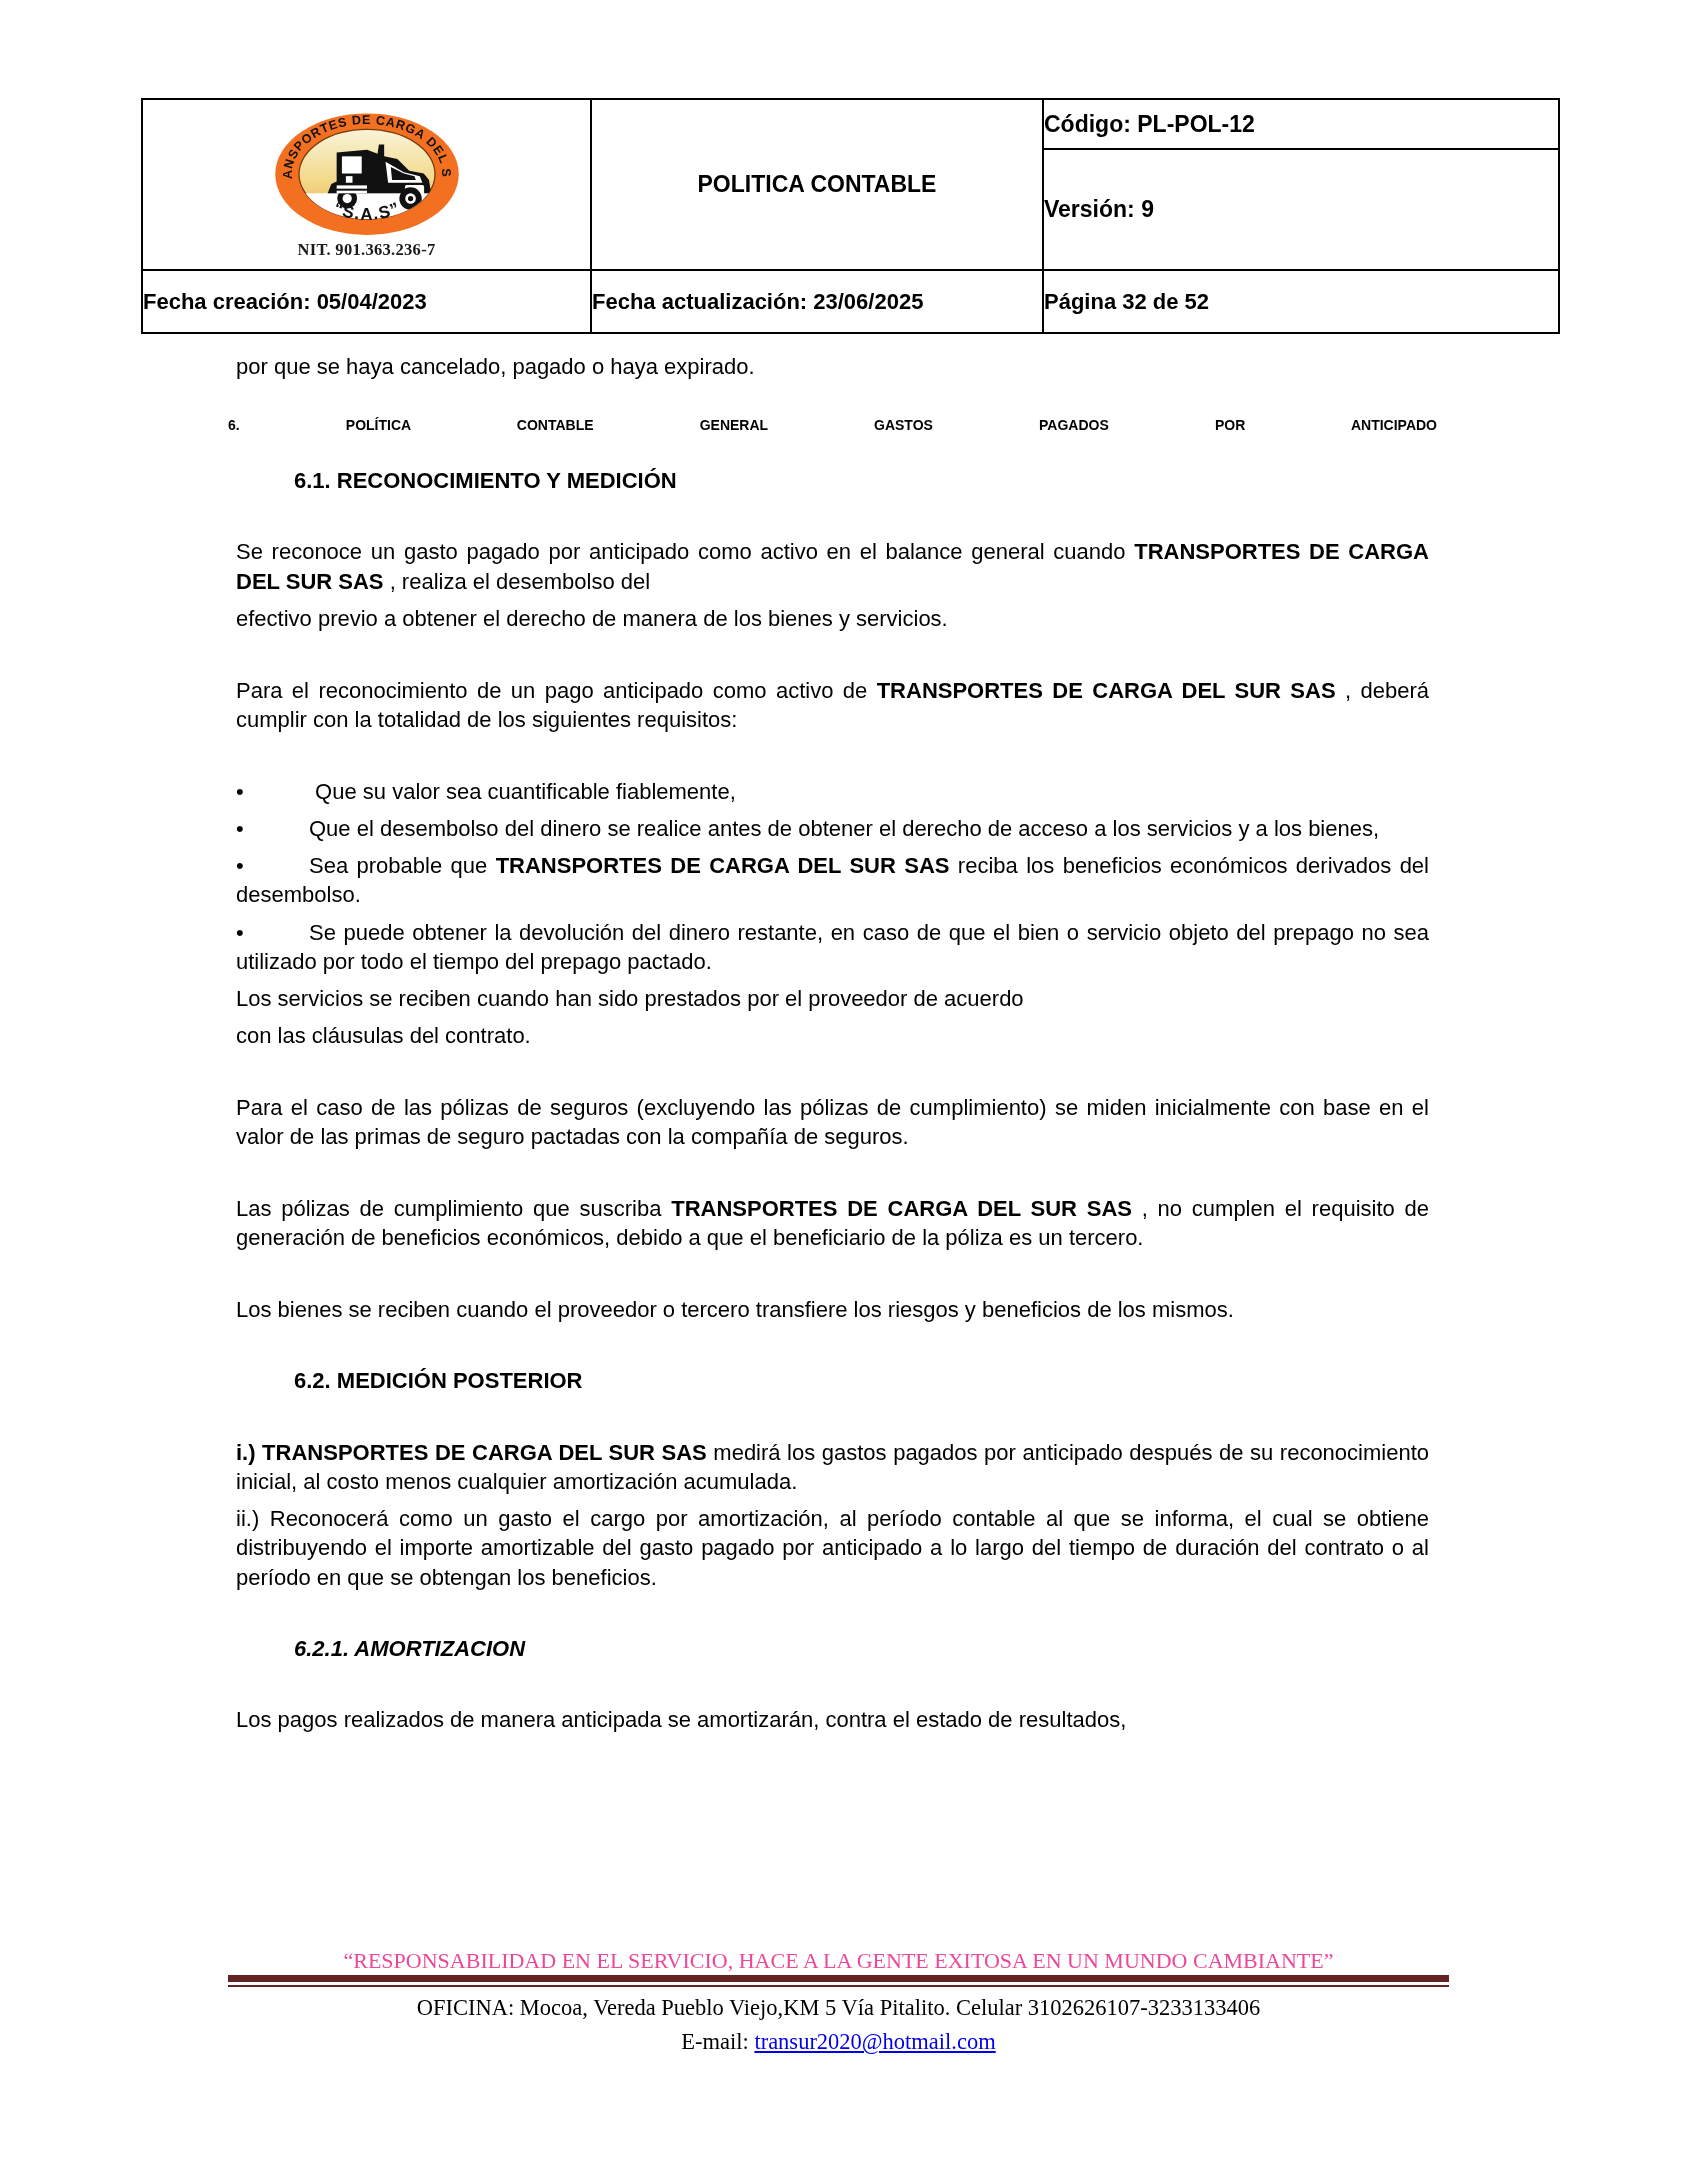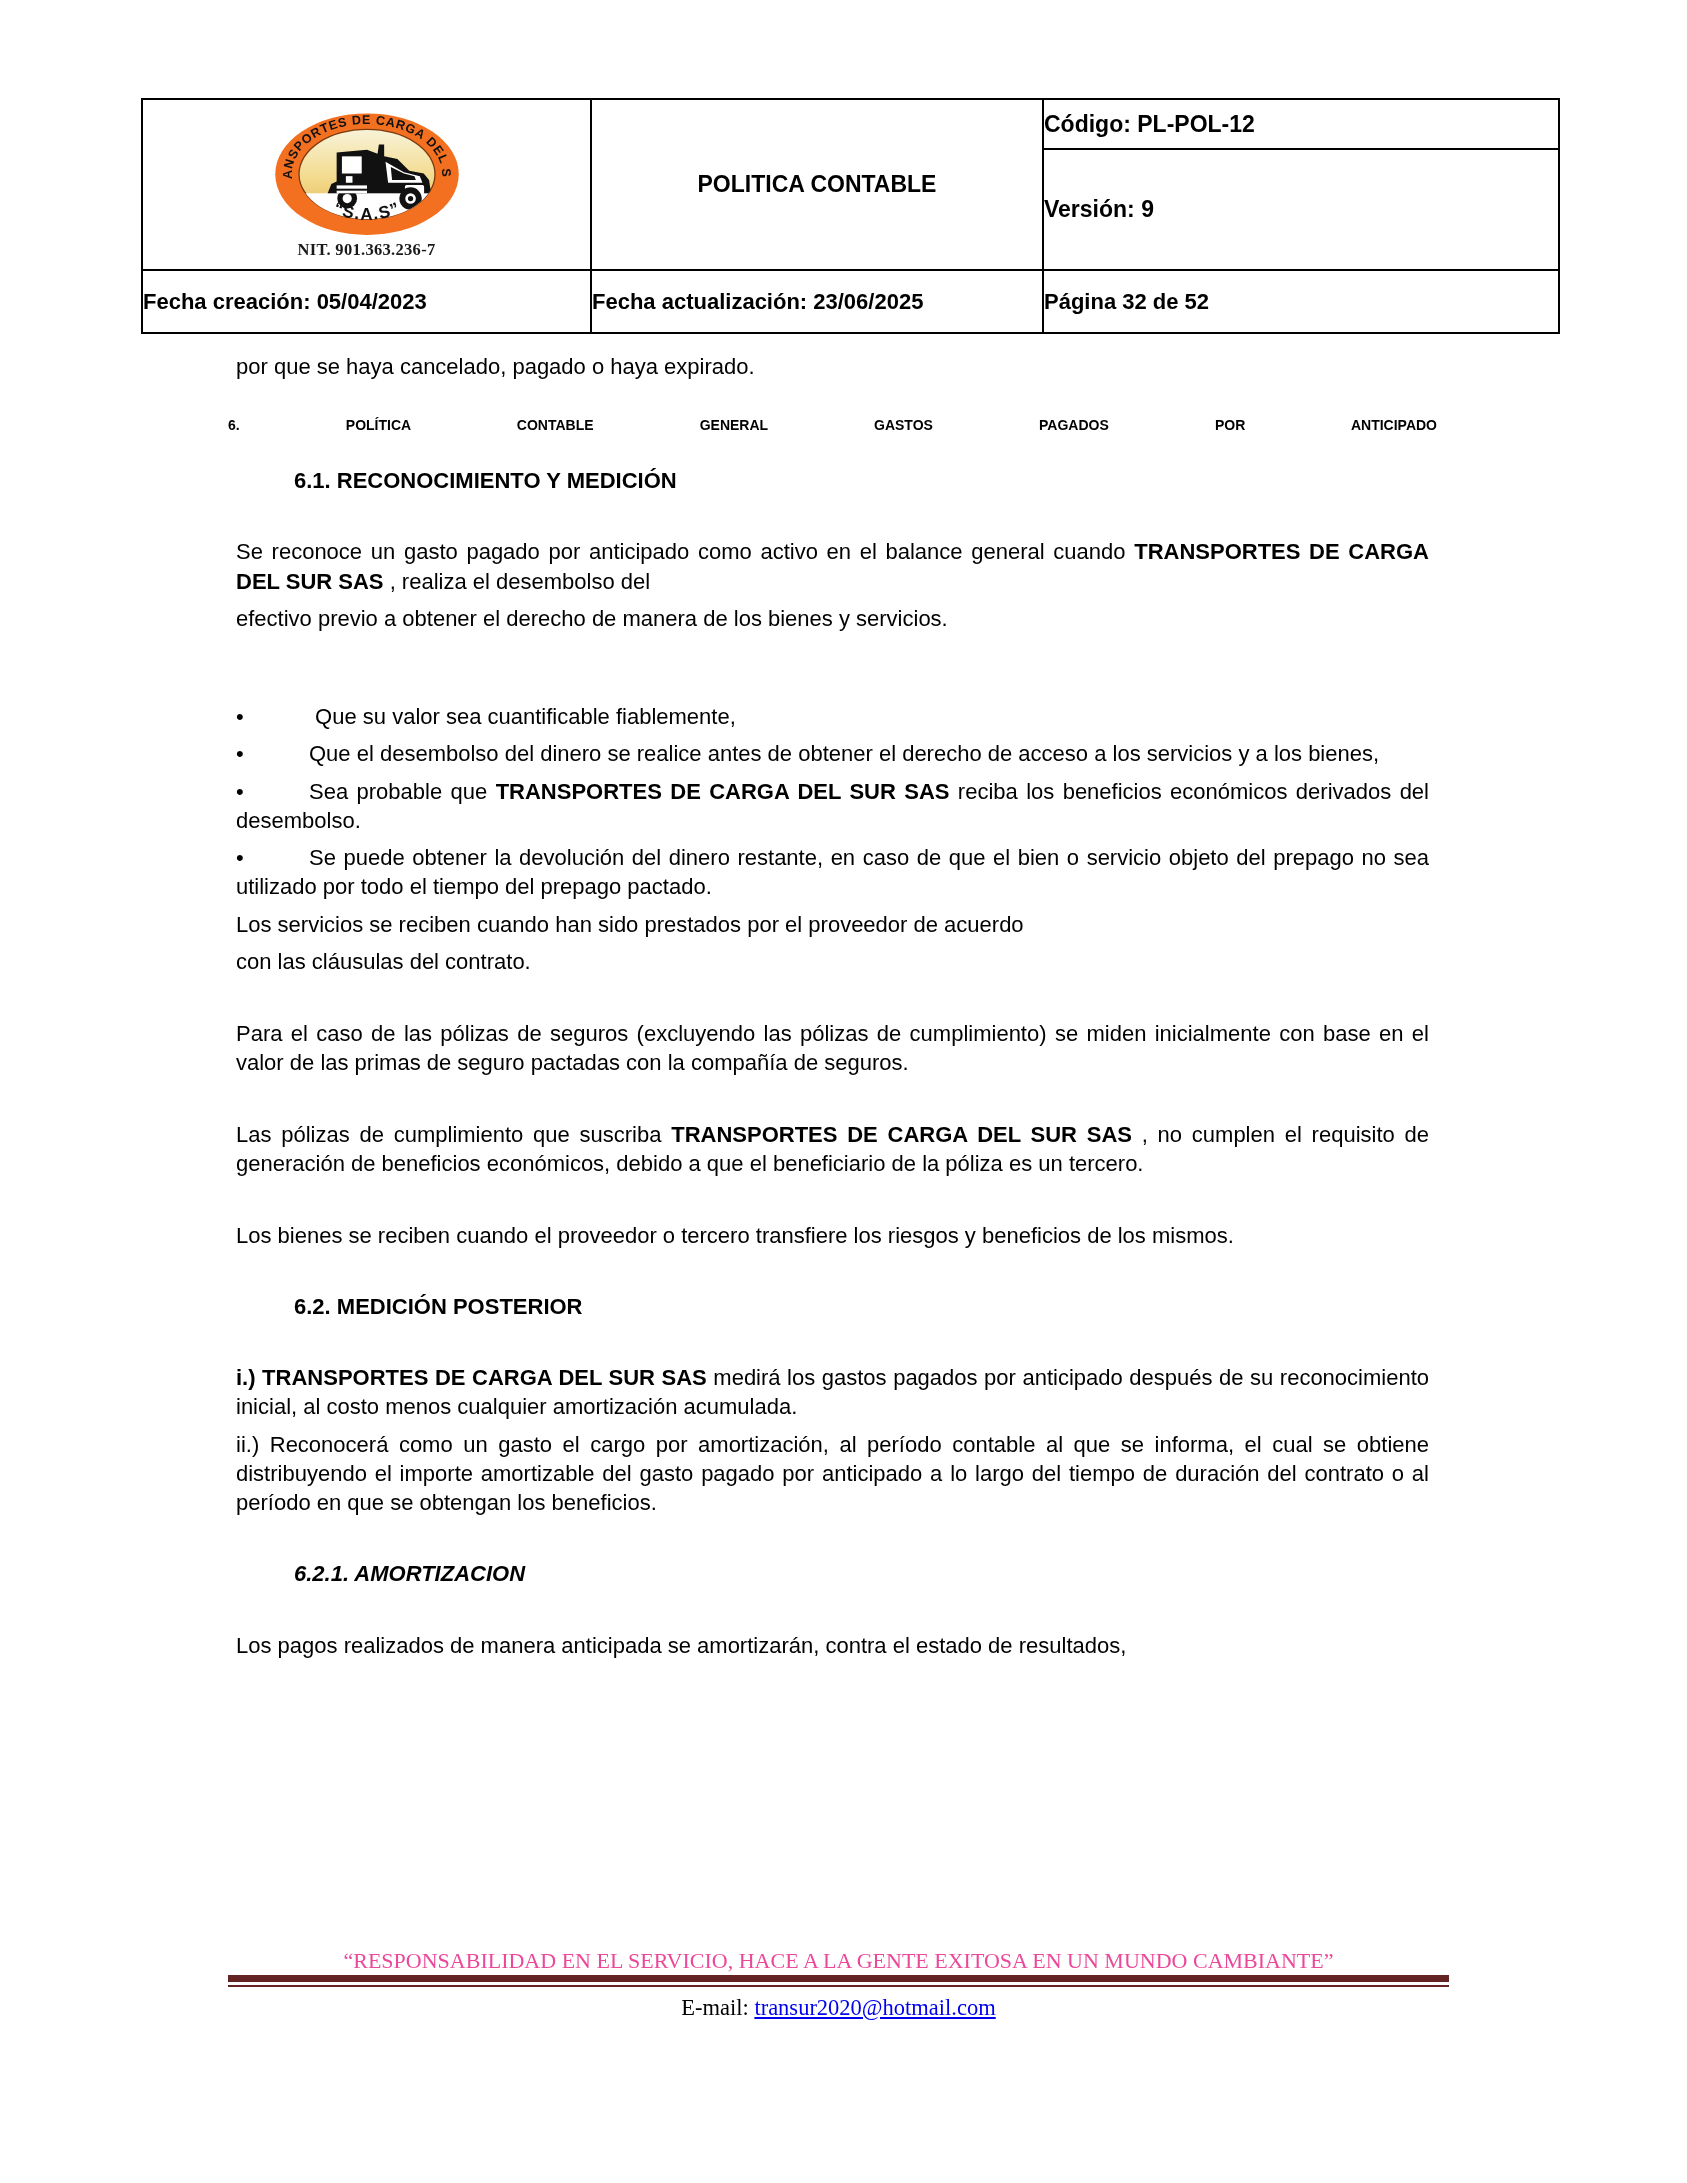--- a/index.html
+++ b/index.html
@@ -286,20 +286,21 @@
 
     <h2 class="h-sub">6.1.   RECONOCIMIENTO Y MEDICIÓN</h2>
 
     <div class="gap-lg"></div>
 
     <p class="para"><span>Se reconoce un gasto pagado por anticipado como activo en el balance general cuando </span><b>TRANSPORTES DE CARGA DEL SUR SAS</b><span> , realiza el desembolso del</span></p>
     <p class="para nojust">efectivo previo a obtener el derecho de manera de los bienes y servicios.</p>
 
     <div class="gap-md"></div>
 
+    <p class="para"><span>Para el reconocimiento de un pago anticipado como activo de </span><b>TRANSPORTES DE CARGA DEL SUR SAS</b><span> , deberá cumplir con la totalidad de los siguientes requisitos:</span></p>
 
     <div class="gap-md"></div>
 
     <p class="para bullet-row"><span class="bullet-mark">•</span><span> Que su valor sea cuantificable fiablemente,</span></p>
 
     <p class="para bullet-row"><span class="bullet-mark">•</span><span>Que el desembolso del dinero se realice antes de obtener el derecho de acceso a los servicios y a los bienes,</span></p>
 
     <p class="para bullet-row"><span class="bullet-mark">•</span><span>Sea probable que </span><b>TRANSPORTES DE CARGA DEL SUR SAS</b><span>  reciba los beneficios económicos derivados del desembolso.</span></p>
 
     <p class="para bullet-row"><span class="bullet-mark">•</span><span>Se puede obtener la devolución del dinero restante, en caso de que el bien o servicio objeto del prepago no sea utilizado por todo el tiempo del prepago pactado.</span></p>
@@ -336,17 +337,18 @@
     <div class="gap-lg"></div>
 
     <p class="para nojust">Los pagos realizados de manera anticipada se amortizarán, contra el estado de resultados,</p>
 
   </div>
 
   <div class="footer">
     <div class="slogan">“RESPONSABILIDAD EN EL SERVICIO, HACE A LA GENTE EXITOSA EN UN MUNDO CAMBIANTE”</div>
     <div class="rule-thick"></div>
     <div class="rule-thin"></div>
+    <div class="footer-line">OFICINA: Mocoa, Vereda Pueblo Viejo,KM 5 Vía Pitalito. Celular 3102626107-3233133406</div>
     <div class="footer-line"><span>E-mail: </span><a class="email-link" href="#">transur2020@hotmail.com</a></div>
   </div>
 
 </div>
 
 
 </body></html>

